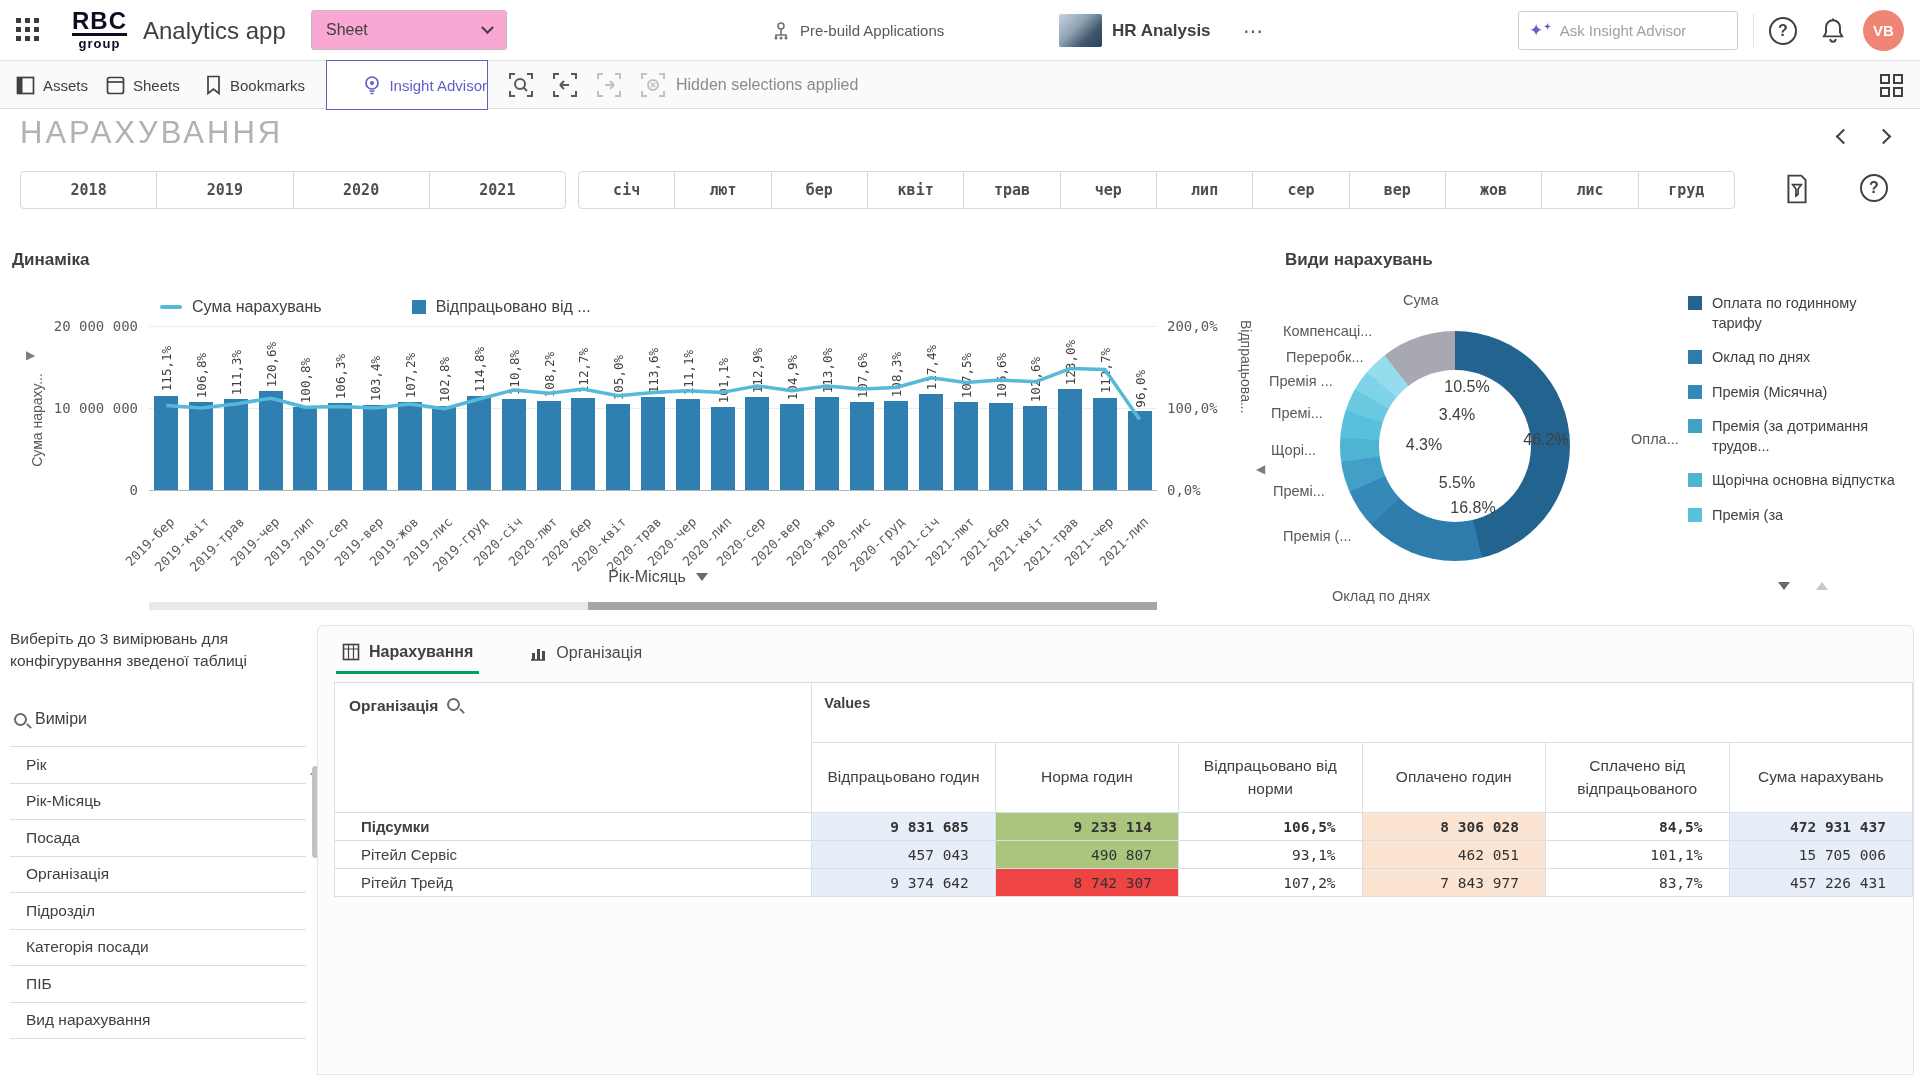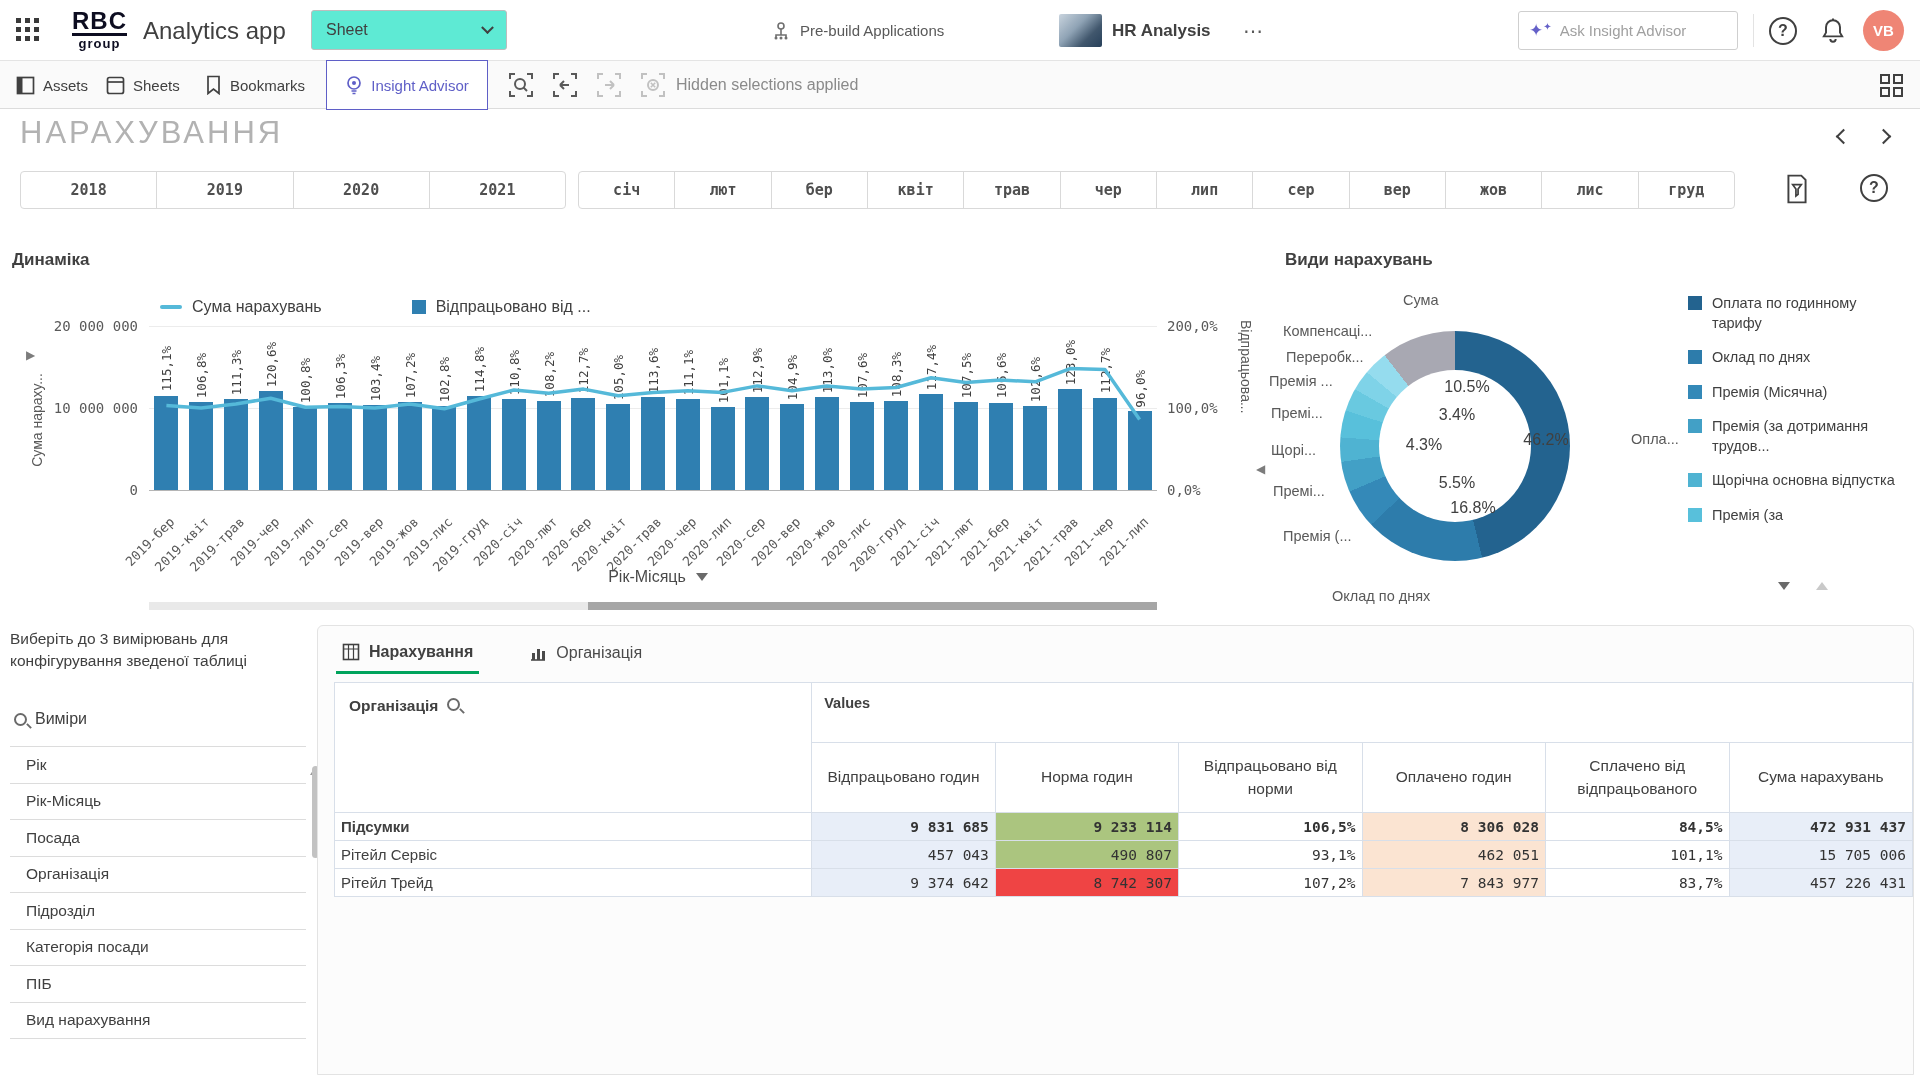--- a/index.html
+++ b/index.html
@@ -7,21 +7,21 @@
   .app { position:relative; width:1920px; height:1080px; background:#fff; overflow:hidden; color:#404040; }
 
   
   .header { position:absolute; left:0; top:0; width:1920px; height:61px; background:#fff; border-bottom:1px solid #e4e4e4; }
   .nav-grid { position:absolute; left:16px; top:18px; width:26px; height:26px; display:grid; grid-template-columns:repeat(3,6px); grid-template-rows:repeat(3,6px); gap:3px; cursor:pointer; }
   .nav-grid span { background:#3a3a3a; width:5px; height:5px; }
   .logo { position:absolute; left:72px; top:9px; text-align:center; color:#0d0d21; cursor:default; }
   .logo .l1 { font-size:24px; font-weight:800; letter-spacing:1px; line-height:24px; border-bottom:3px solid #0d0d21; }
   .logo .l2 { font-size:13px; font-weight:700; line-height:15px; letter-spacing:1px; }
   .app-title { position:absolute; left:143px; top:0; height:61px; display:flex; align-items:center; font-size:24px; color:#404040; }
-  .sheet-dd { position:absolute; left:311px; top:10px; width:196px; height:40px; border:1px solid #bdbdbd; border-radius:3px; background:#5eead4; display:flex; align-items:center; padding:8px 14px; font-size:16px; cursor:pointer; }
+  .sheet-dd { position:absolute; left:311px; top:10px; width:196px; height:40px; border:1px solid #bdbdbd; border-radius:3px; background:#f9a8d4; display:flex; align-items:center; padding:8px 14px; font-size:16px; cursor:pointer; }
   .sheet-dd .chev { margin-left:auto; }
   .chev { width:9px; height:9px; border-right:2px solid #404040; border-bottom:2px solid #404040; display:inline-block; }
   .chev.down { transform:rotate(45deg) translate(-2px,-2px); }
   .chev.left { transform:rotate(135deg); }
   .chev.right { transform:rotate(-45deg); }
   .prebuild { position:absolute; left:771px; top:0; height:61px; display:flex; align-items:center; gap:9px; color:#595959; font-size:15px; cursor:pointer; }
   .thumb { position:absolute; left:1059px; top:14px; width:43px; height:33px; border-radius:2px; background:linear-gradient(135deg,#c9d4de 0%,#8fa3b5 40%,#41576d 70%,#27405a 100%); }
   .hr-name { position:absolute; left:1112px; top:0; height:61px; display:flex; align-items:center; font-size:17px; font-weight:700; }
   .more-dots { position:absolute; left:1243px; top:0; height:61px; display:flex; align-items:center; font-size:20px; letter-spacing:2px; color:#595959; cursor:pointer; }
   .ask-box { position:absolute; left:1518px; top:11px; width:220px; height:39px; border:1px solid #cfcfcf; border-radius:3px; display:flex; align-items:center; padding:0 10px; gap:8px; }
@@ -31,21 +31,21 @@
   .hdr-div { position:absolute; left:1753px; top:14px; width:1px; height:33px; background:#e3e3e3; }
   .help-circ { position:absolute; width:28px; height:28px; border:2px solid #404040; border-radius:50%; display:flex; align-items:center; justify-content:center; font-size:16px; font-weight:700; color:#404040; cursor:pointer; }
   .h1pos { left:1769px; top:17px; }
   .bell { position:absolute; left:1820px; top:17px; cursor:pointer; }
   .avatar { position:absolute; left:1863px; top:10px; width:41px; height:41px; border-radius:50%; background:#ef8575; color:#fff; font-size:15px; font-weight:700; display:flex; align-items:center; justify-content:center; cursor:pointer; }
 
   
   .toolbar { position:absolute; left:0; top:61px; width:1920px; height:48px; background:#fafafa; border-bottom:1px solid #dcdcdc; }
   .tb-item { position:absolute; top:0; height:48px; display:flex; align-items:center; gap:8px; font-size:15px; color:#404040; cursor:pointer; }
   .tb-item svg { display:block; }
-  .ia-box { position:absolute; left:326px; top:-1px; height:50px; width:162px; border:1px solid #5f5fc7; background:#fff; display:flex; align-items:center; justify-content:center; gap:8px; color:#5f5fc7; font-size:15px; cursor:pointer; }
+  .ia-box { position:absolute; left:326px; top:-1px; height:50px; width:162px; border:1px solid #5f5fc7; background:#fff; display:flex; align-items:center; justify-content:flex-end; gap:8px; color:#5f5fc7; font-size:15px; cursor:pointer; }
   .sel-icon { position:absolute; top:11px; width:26px; height:26px; cursor:pointer; }
   .sel-icon.off { opacity:0.35; cursor:default; }
   .hidden-sel { position:absolute; left:676px; top:0; height:48px; display:flex; align-items:center; color:#8a8a8a; font-size:16px; }
   .sheetgrid { position:absolute; left:1880px; top:13px; width:24px; height:24px; display:grid; grid-template-columns:10px 10px; grid-template-rows:10px 10px; gap:3px; cursor:pointer; }
   .sheetgrid span { border:2px solid #404040; }
 
   
   .page-title { position:absolute; left:20px; top:115px; font-size:31px; letter-spacing:3px; color:#b2b2b2; }
   .pg-arrow { position:absolute; top:128px; cursor:pointer; }
   .pg-arrow .chev { width:11px; height:11px; border-width:2.5px; border-color:#404040; }
@@ -105,21 +105,21 @@
   .pivot-panel { position:absolute; left:317px; top:625px; width:1597px; height:450px; background:#fcfcfc; border:1px solid #e3e3e3; border-radius:6px 6px 0 0; }
   .tabs { position:absolute; left:18px; top:6px; display:flex; gap:44px; }
   .tab { height:42px; display:flex; align-items:center; gap:9px; font-size:16px; font-weight:700; color:#404040; padding:0 6px; cursor:pointer; }
   .tab.active { border-bottom:3px solid #00a35c; }
   .tab.inactive { font-weight:400; color:#4a4a4a; }
   .pivot { position:absolute; left:16px; top:56px; border-collapse:collapse; background:#fff; }
   .pivot th, .pivot td { border:1px solid #d8dfe9; }
   .pivot .dim-h { width:480px; vertical-align:top; text-align:left; padding:14px 0 0 14px; font-size:15.5px; font-weight:700; }
   .pivot .values-h { height:60px; vertical-align:top; text-align:left; padding:12px 0 0 12px; font-size:14.5px; font-weight:700; color:#404040; }
   .pivot .col-h { width:184px; height:70px; font-weight:400; font-size:15.5px; color:#404040; text-align:center; line-height:1.45; padding:4px 10px; }
-  .pivot td { height:28px; font-family:"DejaVu Sans Mono",monospace; font-size:14.5px; color:#333; text-align:right; padding:0 6px; }
+  .pivot td { height:28px; font-family:"DejaVu Sans Mono",monospace; font-size:14.5px; color:#333; text-align:right; padding:0 26px; }
   .pivot td.rowname { font-family:"Liberation Sans",sans-serif; text-align:left; font-size:15px; color:#404040; }
   .pivot tr.total td { font-weight:700; }
   .mag { width:13px; height:13px; border:2px solid #6a6a6a; border-radius:50%; display:inline-block; position:relative; }
   .mag::after { content:""; position:absolute; left:10px; top:10px; width:6px; height:2px; background:#6a6a6a; transform:rotate(45deg); }
 </style>
 </head>
 <body>
 
 <div class="app">
 

